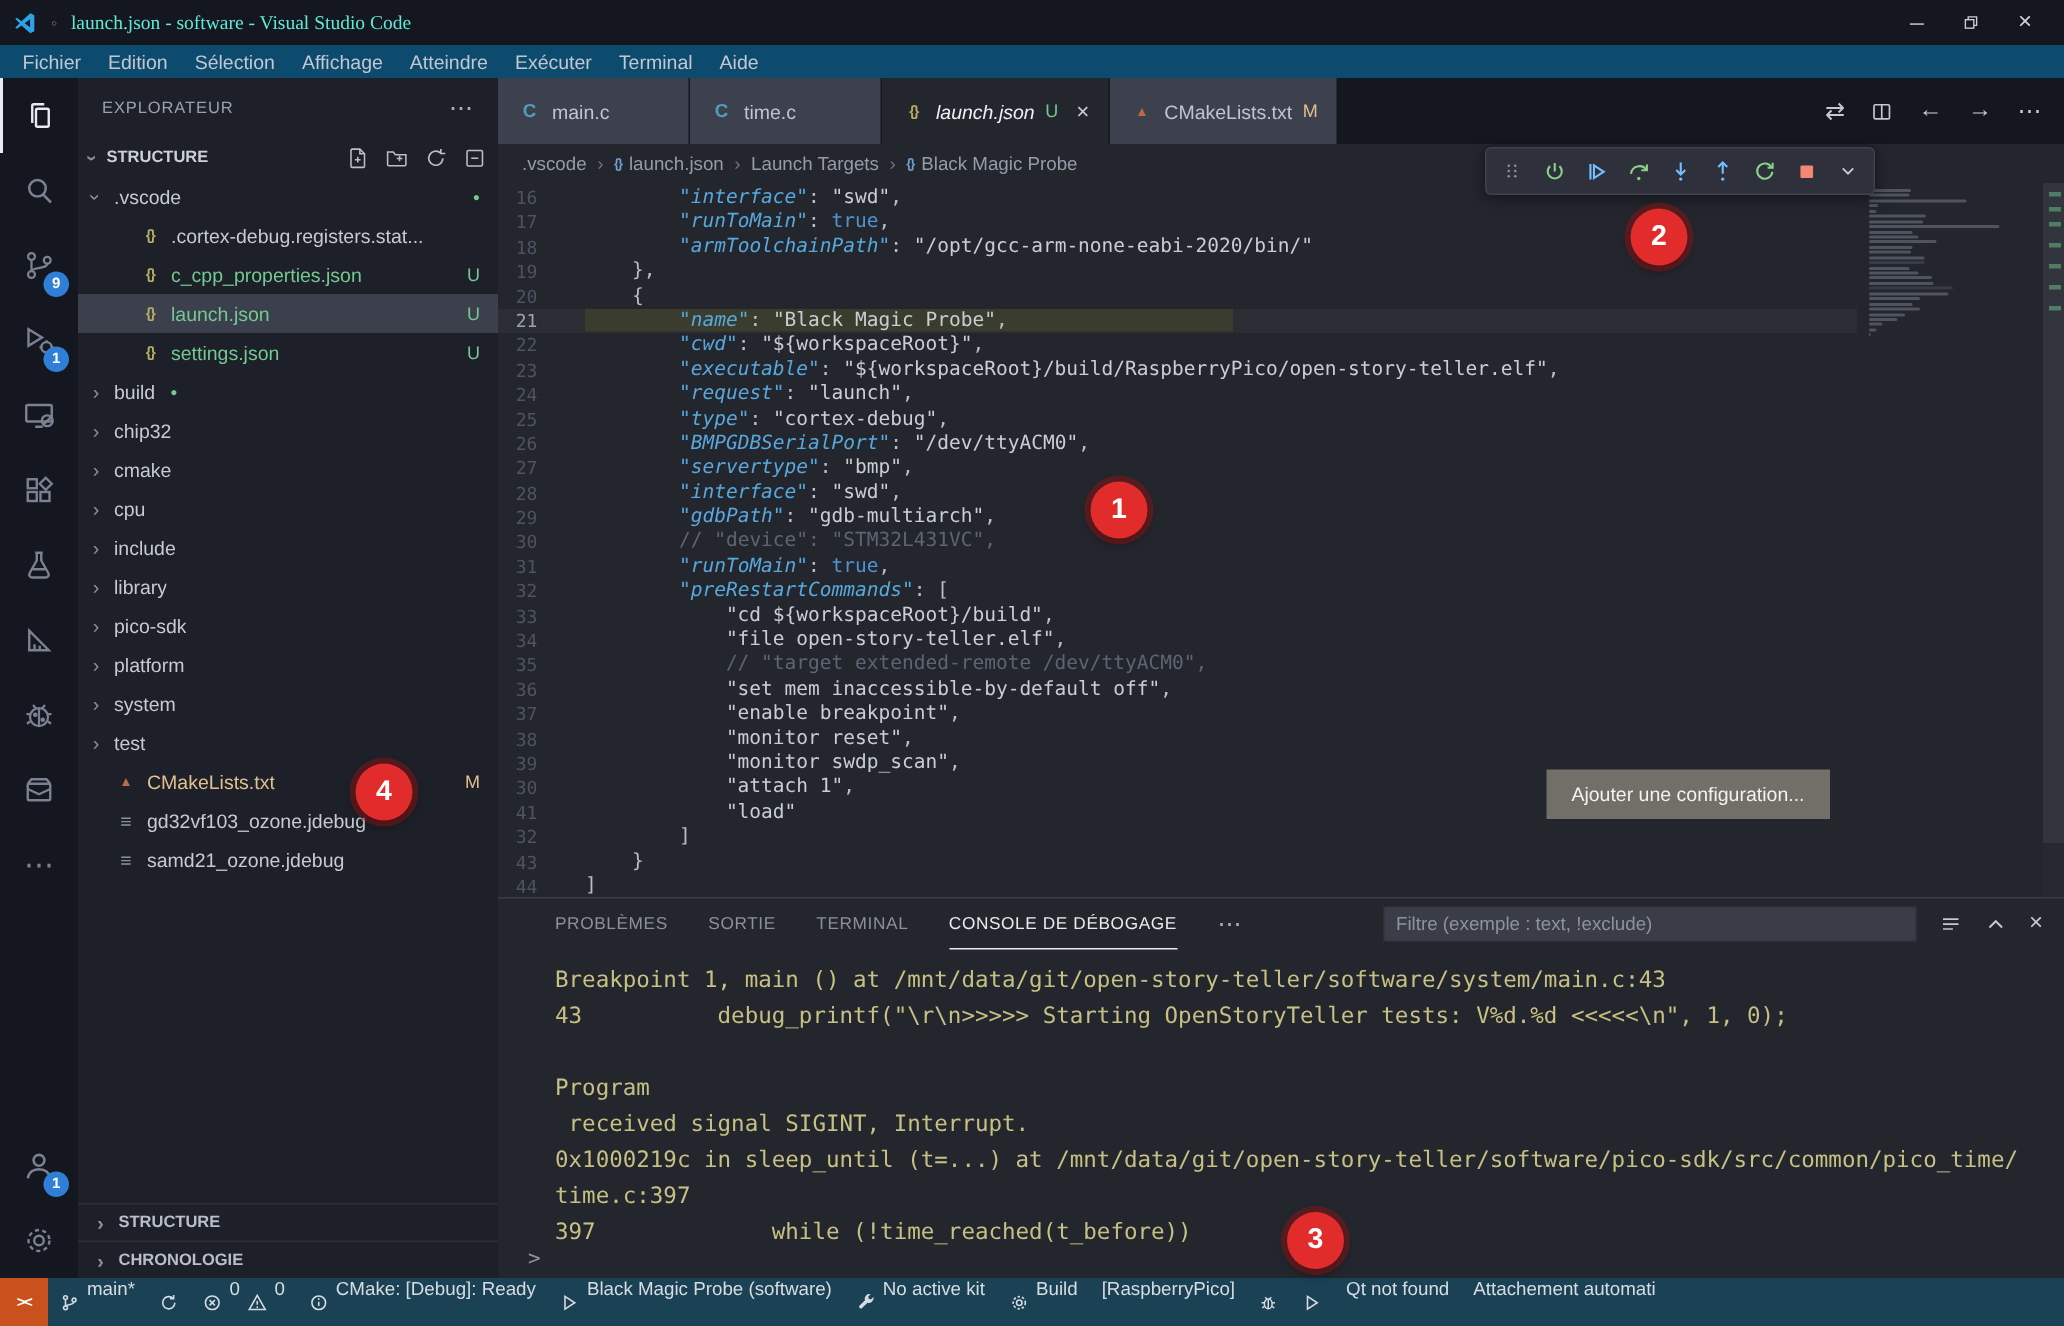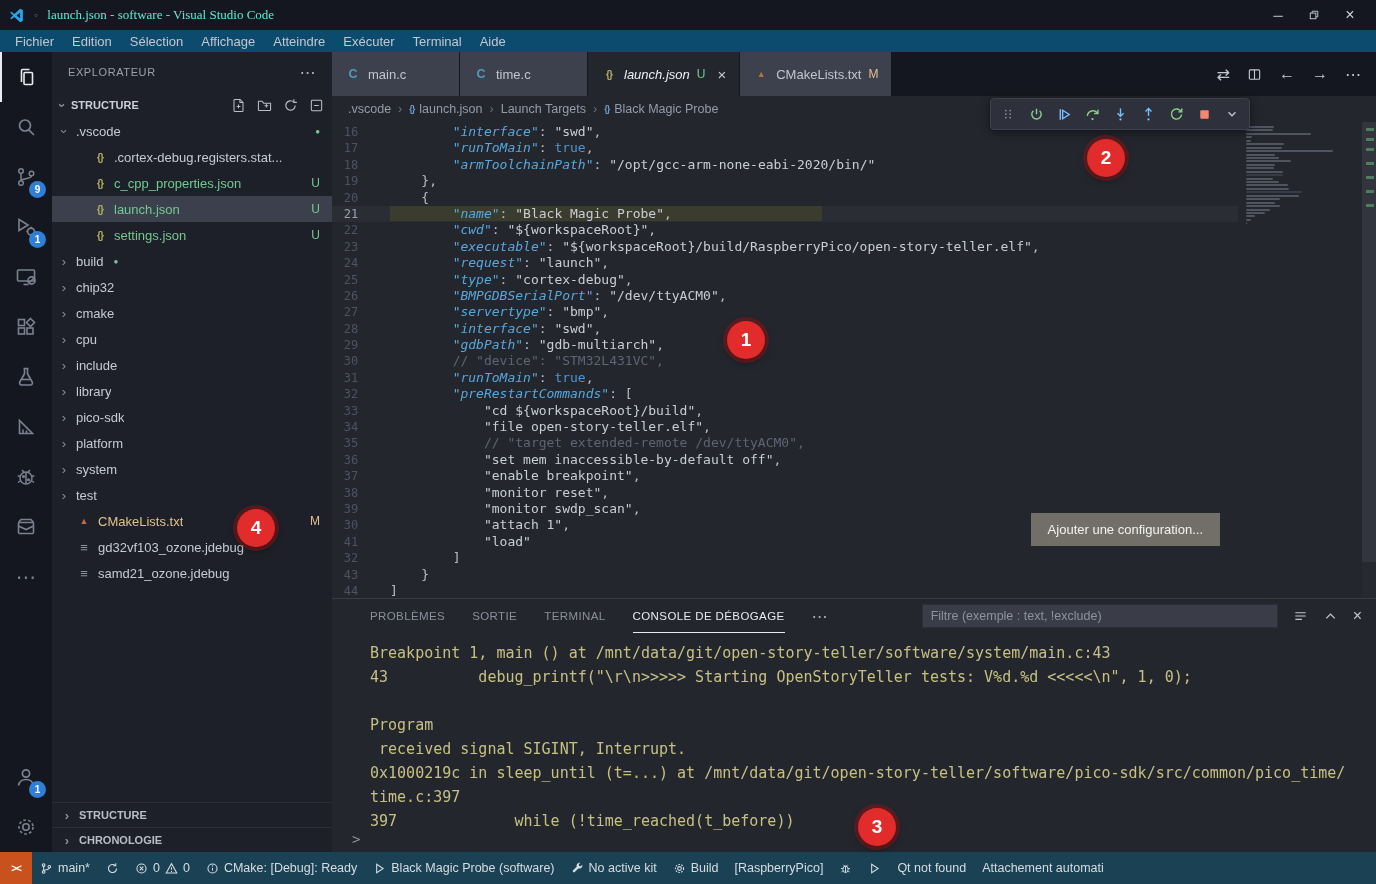--- a/index.html
+++ b/index.html
@@ -113,21 +113,21 @@
 .console{flex:1;padding:8px 30px 0 38px;font-family:"DejaVu Sans Mono","Liberation Mono",monospace;
   font-size:15px;line-height:24px;color:#c7c083;white-space:pre-wrap;word-break:break-all;overflow:hidden;}
 .pprompt{position:absolute;left:20px;bottom:5px;color:#8d939e;font-size:14px;
   font-family:"DejaVu Sans Mono","Liberation Mono",monospace;}
 
 
 .statusbar{height:32px;display:flex;align-items:center;background:#1a4254;color:#d7dce2;
   font-size:12.5px;overflow:hidden;}
 .sremote{width:32px;height:32px;background:#c8511d;color:#fff;display:flex;align-items:center;
   justify-content:center;font-weight:bold;font-size:10px;letter-spacing:-1px;flex:none;}
-.sitem{display:flex;align-items:center;gap:5px;padding:0 8px;height:32px;white-space:nowrap;flex:none;}
+.sitem{display:flex;gap:5px;padding:0 8px;height:32px;white-space:nowrap;flex:none;}
 .sitem .icn{display:inline-flex;}
 .sitem .icn svg{display:block;}
 
 
 .annot{position:absolute;width:38px;height:38px;border-radius:50%;background:#e22b2b;color:#fff;
   display:flex;align-items:center;justify-content:center;font-size:19px;font-weight:bold;z-index:99;
   box-shadow:0 0 0 4px rgba(150,20,20,.45),0 3px 8px rgba(0,0,0,.5);}
 .icn{display:inline-flex;align-items:center;justify-content:center;}
 .icn svg{display:block;}
 </style>

